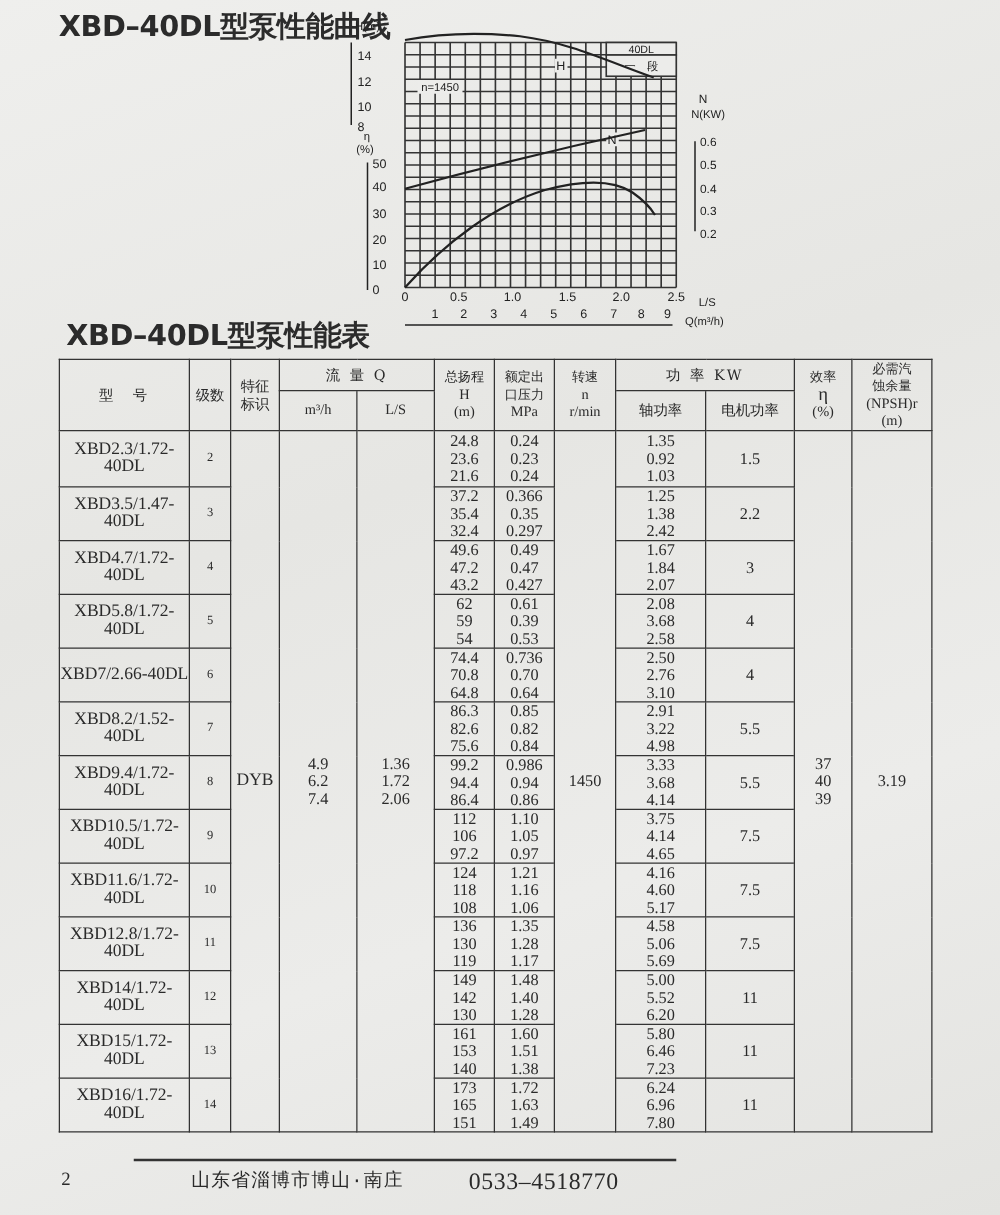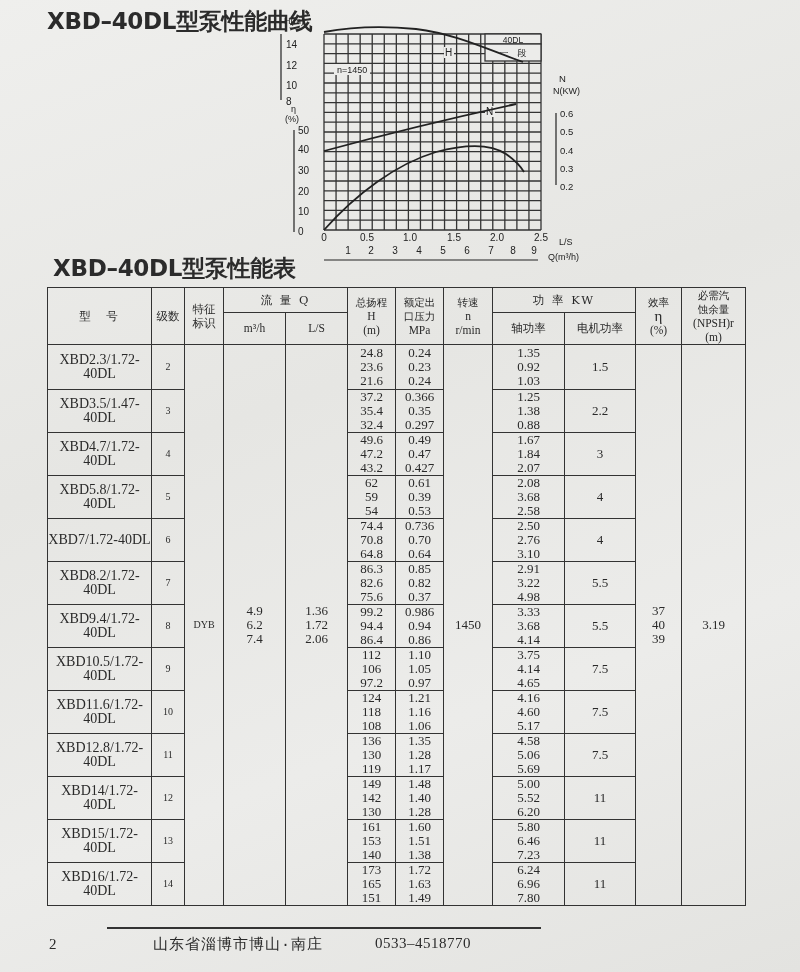--- a/index.html
+++ b/index.html
@@ -22,21 +22,21 @@
   table.perf th{font-size:11.5px;}
   .hdr-cn{font-family:"DejaVu Serif",serif;font-size:10.5px;letter-spacing:2px;}
   td.model{text-align:left;padding-left:10px;font-size:14px;font-family:"Liberation Serif",serif;}
   td.stage{font-size:10px;}
   td.vals{font-size:13px;line-height:14.2px;}
   td.vals div{border:none;}
   .footer-line{position:absolute;left:107px;top:927px;width:434px;height:2px;background:#333;}
   #page-number{position:absolute;left:49px;top:936px;font-size:15px;}
   #footer-text{position:absolute;left:153px;top:935px;font-size:15px;letter-spacing:1px;
                font-family:Liberation Mono, monospace;}
-  #footer-phone{position:absolute;left:375px;top:935px;font-size:15px;letter-spacing:0.5px;font-family:Liberation Serif, serif;}
+  #footer-phone{position:absolute;left:375px;top:935px;font-size:19px;letter-spacing:0.5px;font-family:Liberation Serif, serif;}
 </style>
 </head>
 <body>
 <div class="page"></div>
 
 <div class="title" id="curve-title">XBD–40DL型泵性能曲线</div>
 
 <div id="chart">
   <svg viewBox="0 0 340 262" xmlns="http://www.w3.org/2000/svg" font-family="Liberation Sans, sans-serif">
 
@@ -212,21 +212,21 @@
       <th>m³/h</th>
       <th>L/S</th>
       <th class="hdr-cn" style="letter-spacing:0">轴功率</th>
       <th class="hdr-cn" style="letter-spacing:0">电机功率</th>
     </tr>
   </thead>
   <tbody id="tbody">
       <tr style="height: 45px;">
         <td class="model">XBD2.3/1.72-40DL</td>
         <td class="stage">2</td>
-        <td rowspan="13" style="font-size: 10px; padding-top: 0px;">DYB</td>
+        <td rowspan="13" style="font-size: 14px; padding-top: 0px;">DYB</td>
         <td class="vals" rowspan="13">
           <div>4.9</div>
           <div>6.2</div>
           <div>7.4</div>
         </td>
         <td class="vals" rowspan="13">
           <div>1.36</div>
           <div>1.72</div>
           <div>2.06</div>
         </td>
@@ -263,21 +263,21 @@
           <div>32.4</div>
         </td>
         <td class="vals">
           <div>0.366</div>
           <div>0.35</div>
           <div>0.297</div>
         </td>
         <td class="vals">
           <div>1.25</div>
           <div>1.38</div>
-          <div>0.88</div>
+          <div>2.42</div>
         </td>
         <td class="vals">2.2</td>
       </tr>
       <tr style="height: 42px;">
         <td class="model">XBD4.7/1.72-40DL</td>
         <td class="stage">4</td>
         <td class="vals">
           <div>49.6</div>
           <div>47.2</div>
           <div>43.2</div>
@@ -308,51 +308,51 @@
           <div>0.53</div>
         </td>
         <td class="vals">
           <div>2.08</div>
           <div>3.68</div>
           <div>2.58</div>
         </td>
         <td class="vals">4</td>
       </tr>
       <tr style="height: 43px;">
-        <td class="model">XBD7/1.72-40DL</td>
+        <td class="model">XBD7/2.66-40DL</td>
         <td class="stage">6</td>
         <td class="vals">
           <div>74.4</div>
           <div>70.8</div>
           <div>64.8</div>
         </td>
         <td class="vals">
           <div>0.736</div>
           <div>0.70</div>
           <div>0.64</div>
         </td>
         <td class="vals">
           <div>2.50</div>
           <div>2.76</div>
           <div>3.10</div>
         </td>
         <td class="vals">4</td>
       </tr>
       <tr style="height: 43px;">
-        <td class="model">XBD8.2/1.72-40DL</td>
+        <td class="model">XBD8.2/1.52-40DL</td>
         <td class="stage">7</td>
         <td class="vals">
           <div>86.3</div>
           <div>82.6</div>
           <div>75.6</div>
         </td>
         <td class="vals">
           <div>0.85</div>
           <div>0.82</div>
-          <div>0.37</div>
+          <div>0.84</div>
         </td>
         <td class="vals">
           <div>2.91</div>
           <div>3.22</div>
           <div>4.98</div>
         </td>
         <td class="vals">5.5</td>
       </tr>
       <tr style="height: 43px;">
         <td class="model">XBD9.4/1.72-40DL</td>

